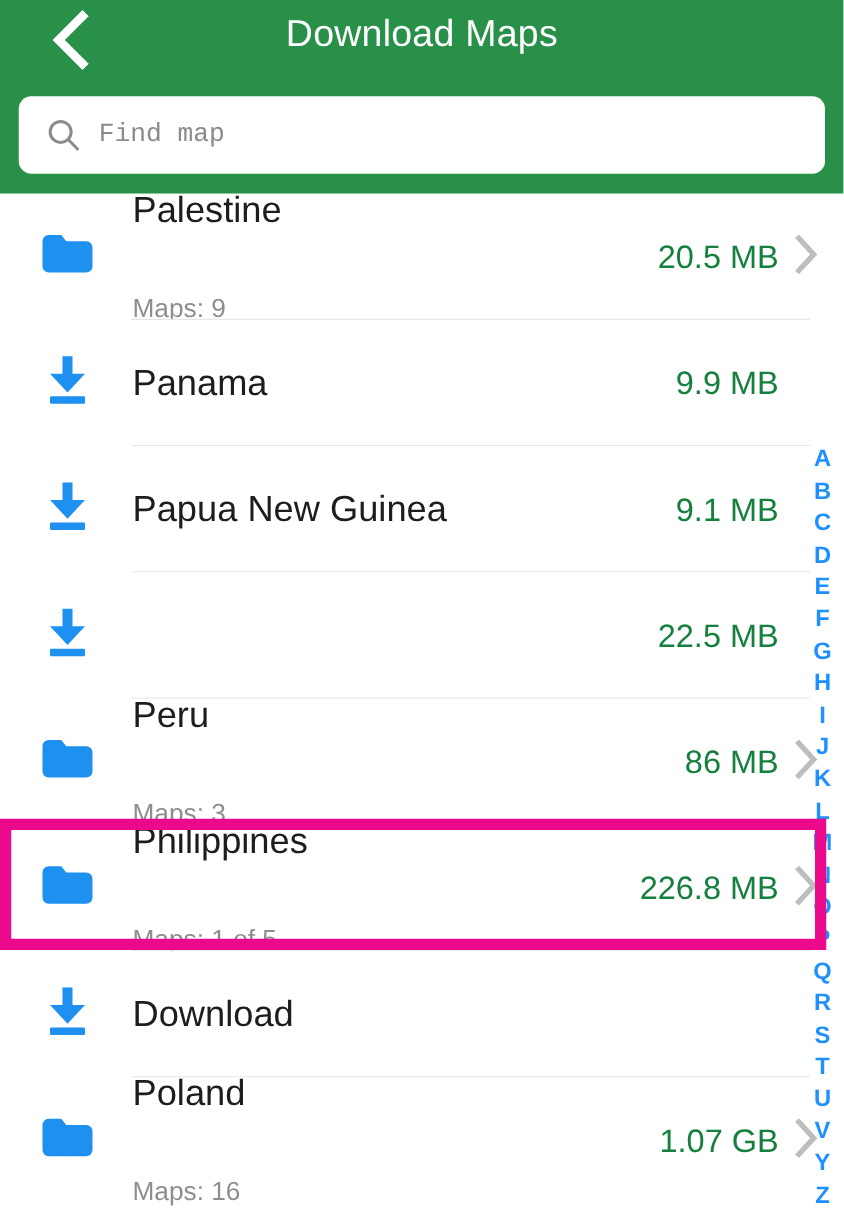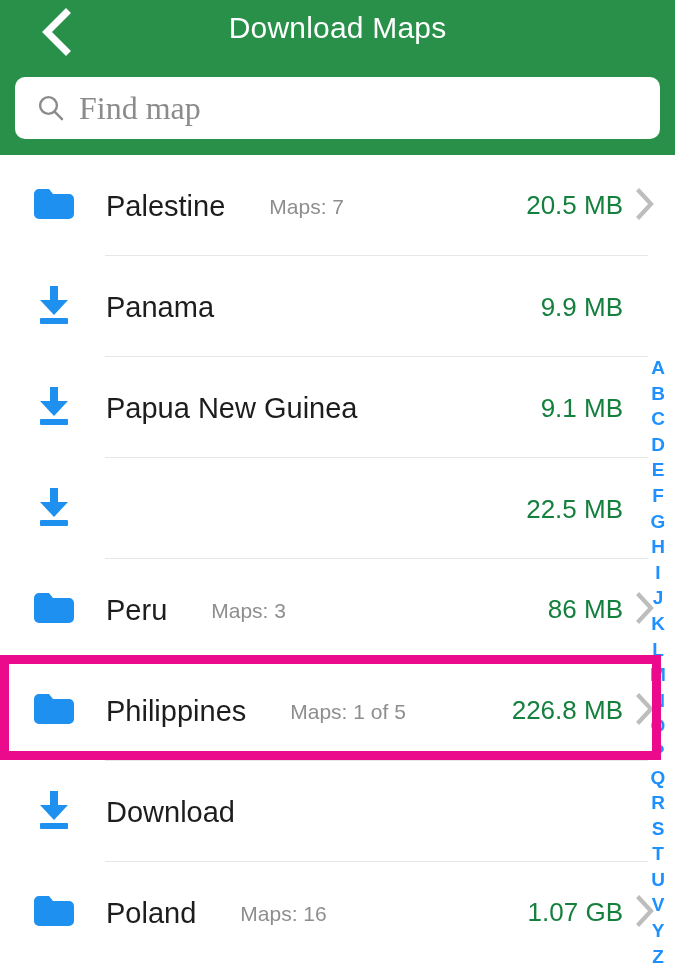--- a/index.html
+++ b/index.html
@@ -61,22 +61,22 @@
     margin-right:14px;
     flex:0 0 auto;
     display:flex;
     align-items:center;
   }
   .search-input {
     flex:1 1 auto;
     border:none;
     outline:none;
     background:transparent;
-    font-family:Liberation Serif, serif;
-    font-size:32px;
+    font-family:Liberation Mono, monospace;
+    font-size:21px;
     color:#4a4a4a;
     padding-right:20px;
   }
   .search-input::placeholder { color:#8b8b8b; opacity:1; }
 
   
   .list {
     position:absolute;
     left:0; top:155px;
     width:675px;
@@ -103,21 +103,21 @@
     align-items:center;
     justify-content:center;
   }
 
   .row-text {
     position:absolute;
     left:106px;
     top:50%;
     transform:translateY(-50%);
     display:flex;
-    flex-direction:row;
+    flex-direction:column;
     justify-content:flex-end;
     gap:44px;
   }
   .row-title {
     font-size:29px;
     color:#1d1d1d;
     line-height:1.18;
     white-space:nowrap;
   }
   .row-sub {
@@ -218,21 +218,21 @@
   <div class="list">
     <div id="rows">
         <div class="row">
           <div class="row-icon">
             <span><svg width="46" height="38" viewBox="0 0 46 38" aria-hidden="true">
                 <path d="M3 9 a5 5 0 0 1 5-5 h10 l4 5 h16 a5 5 0 0 1 5 5 v15 a5 5 0 0 1 -5 5 h-30 a5 5 0 0 1 -5 -5 z" fill="#1e90f0"></path>
               </svg></span>
           </div>
           <div class="row-text">
             <div class="row-title">Palestine</div>
-            <div class="row-sub">Maps: 7</div>
+            <div class="row-sub">Maps: 9</div>
           </div>
           <div class="row-right">
             <span class="row-size">20.5 MB</span>
             <span class="chev">
               <span><svg width="20" height="32" viewBox="0 0 20 32" aria-hidden="true">
                   <polyline points="4,3 16,16 4,29" fill="none" stroke="#bdbdbd" stroke-width="4.2" stroke-linecap="square" stroke-linejoin="miter"></polyline>
                 </svg></span>
             </span>
           </div>
           <div class="row-sep"></div>

